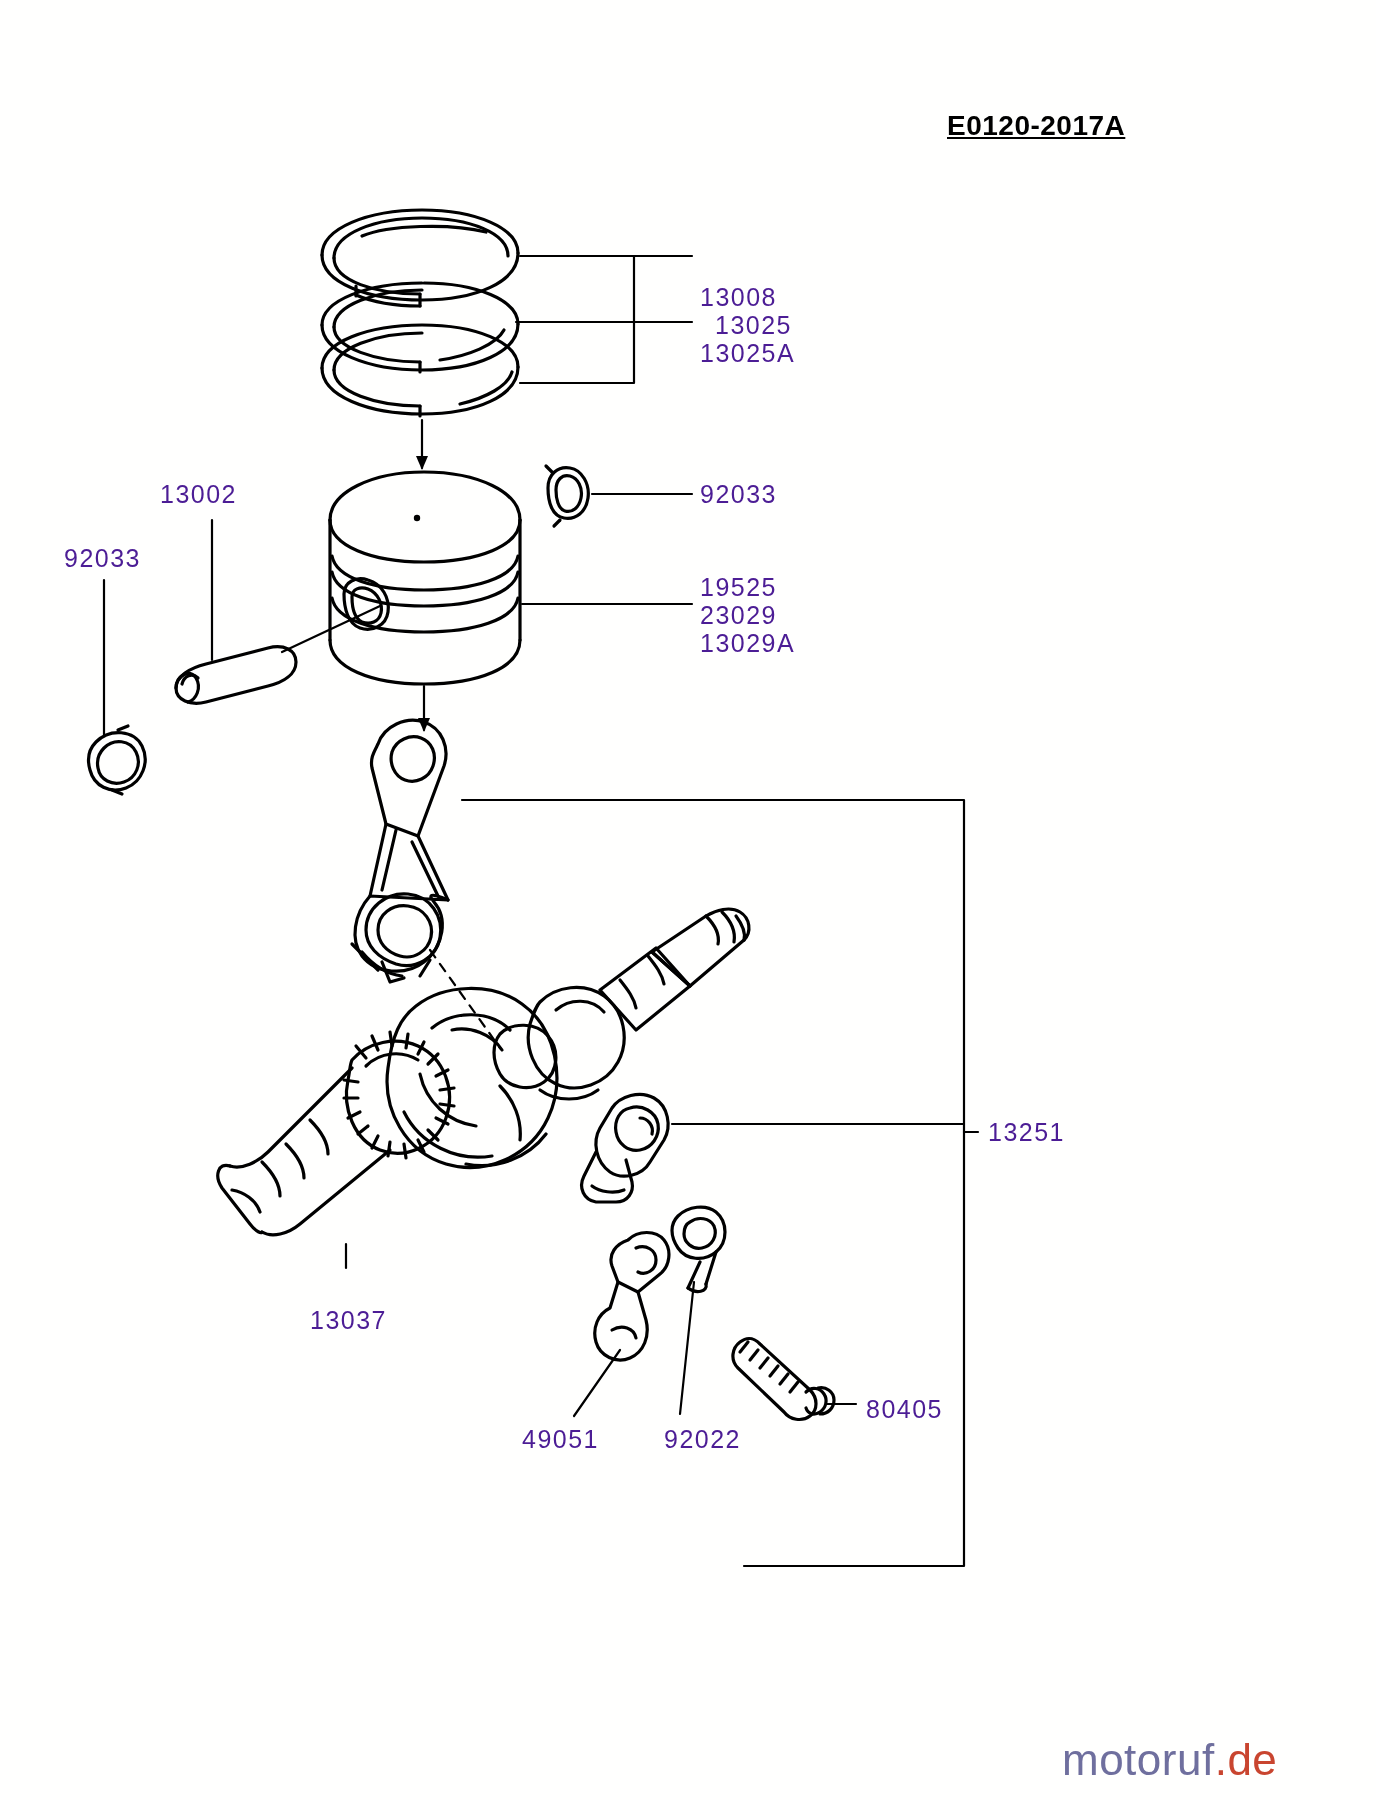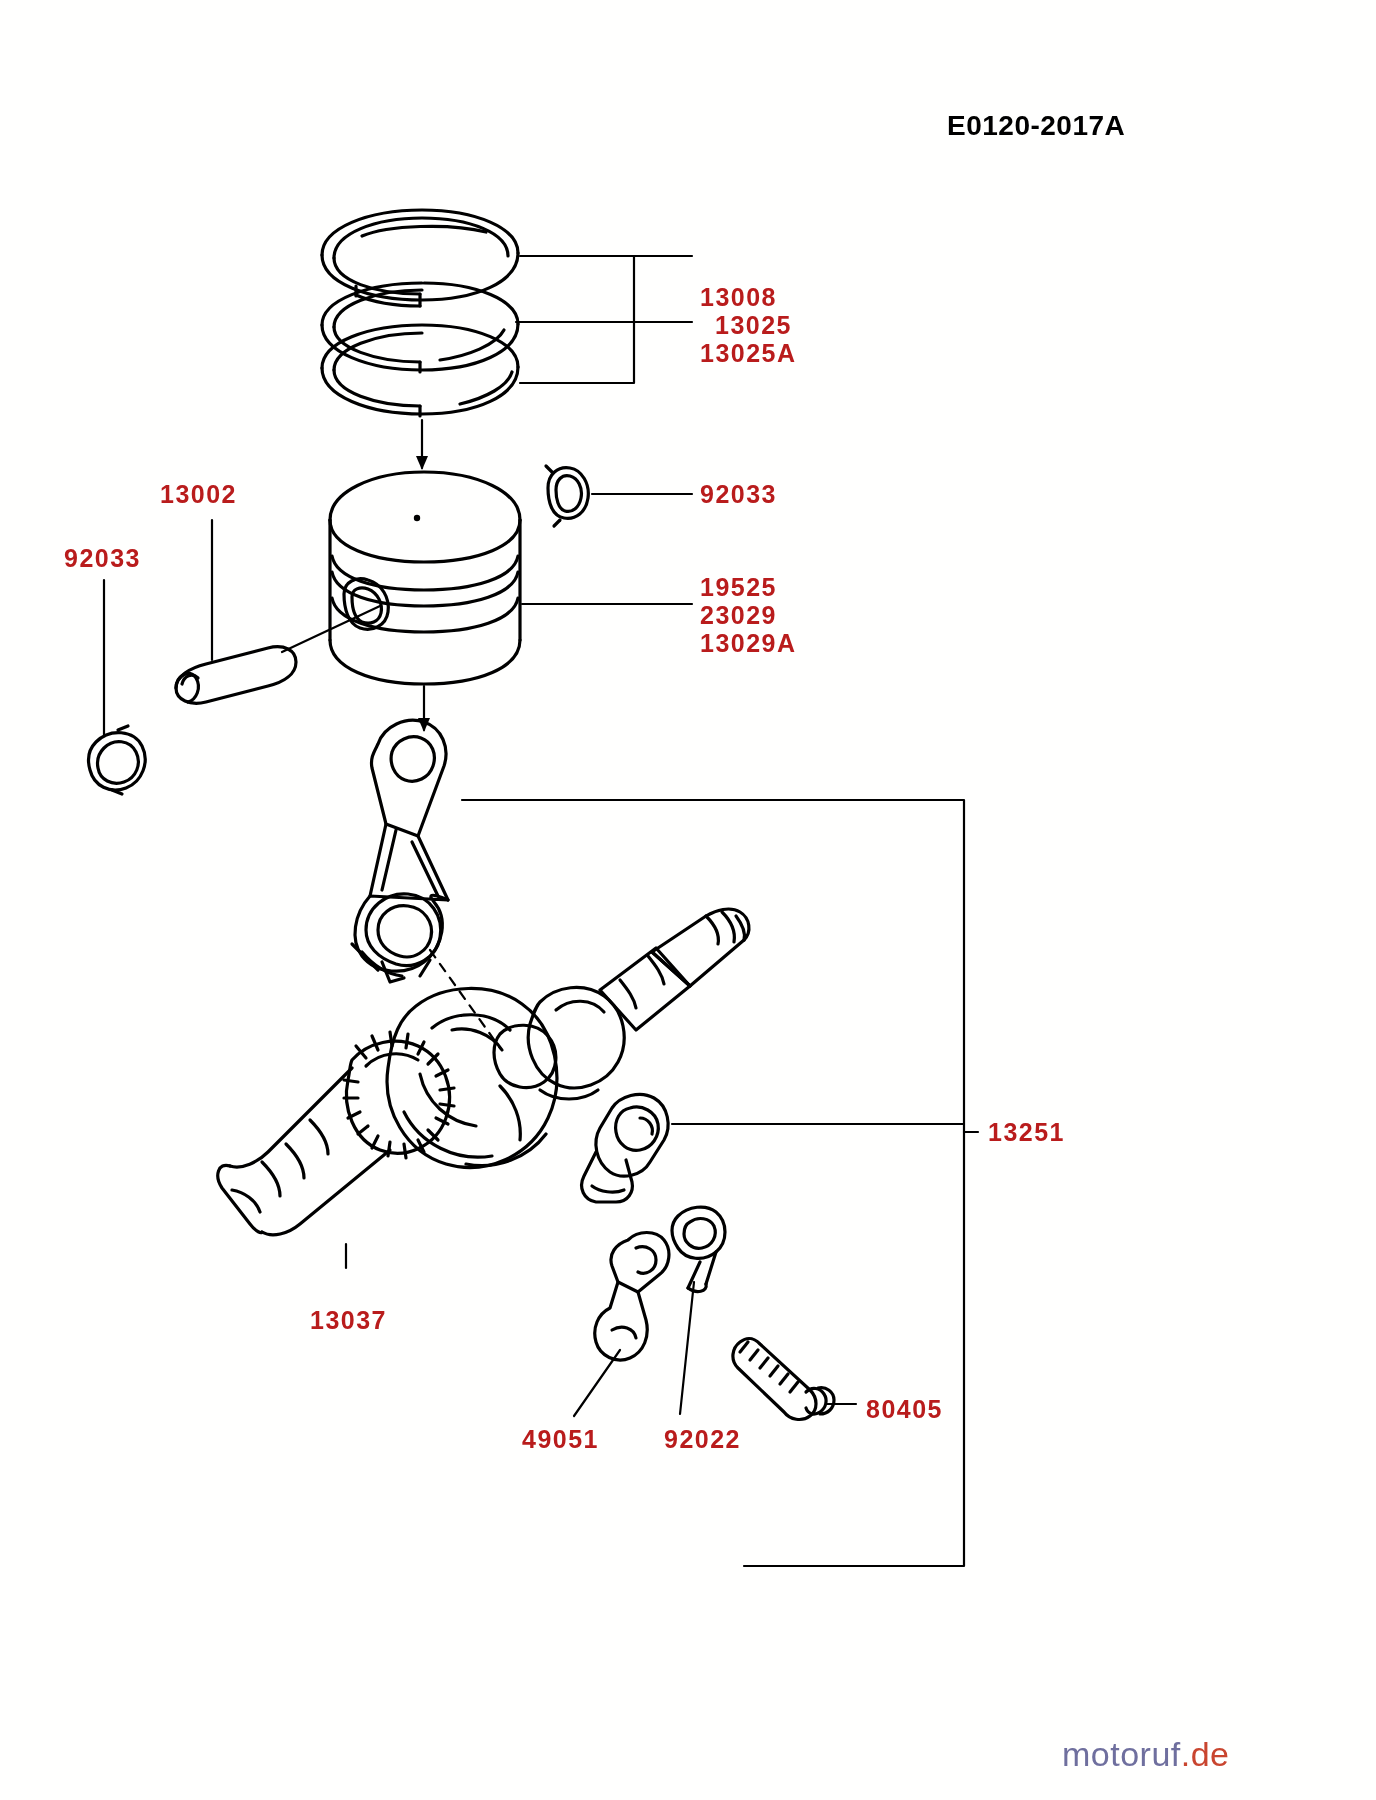--- a/index.html
+++ b/index.html
@@ -8,39 +8,40 @@
     background:#fffffe;
     font-family:"Liberation Sans", sans-serif;
     position:relative;
     overflow:hidden;
   }
   #sheet{position:absolute;inset:0;}
   svg.layer{position:absolute;top:0;left:0;width:1376px;height:1800px;}
   .lbl{
     position:absolute;
     font-family:"Liberation Sans", sans-serif;
-    font-weight:700;
+    font-weight:400;
     font-size:25px;
     letter-spacing:1.5px;
-    color:#b91c1c;
+    color:#4c1d95;
     white-space:nowrap;
   }
   .title{
     position:absolute;
     font-family:"Liberation Sans", sans-serif;
     font-weight:700;
     font-size:28px;
     letter-spacing:0.5px;
     color:#000;
     white-space:nowrap;
+    text-decoration:underline;
   }
   .wm{
     position:absolute;
     font-family:"Liberation Sans", sans-serif;
-    font-size:34px;
+    font-size:44px;
     font-weight:400;
     letter-spacing:0.5px;
     white-space:nowrap;
   }
   .wm .a{color:#6f6f9e;}
   .wm .b{color:#c9452f;}
 </style>
 </head>
 <body>
 

